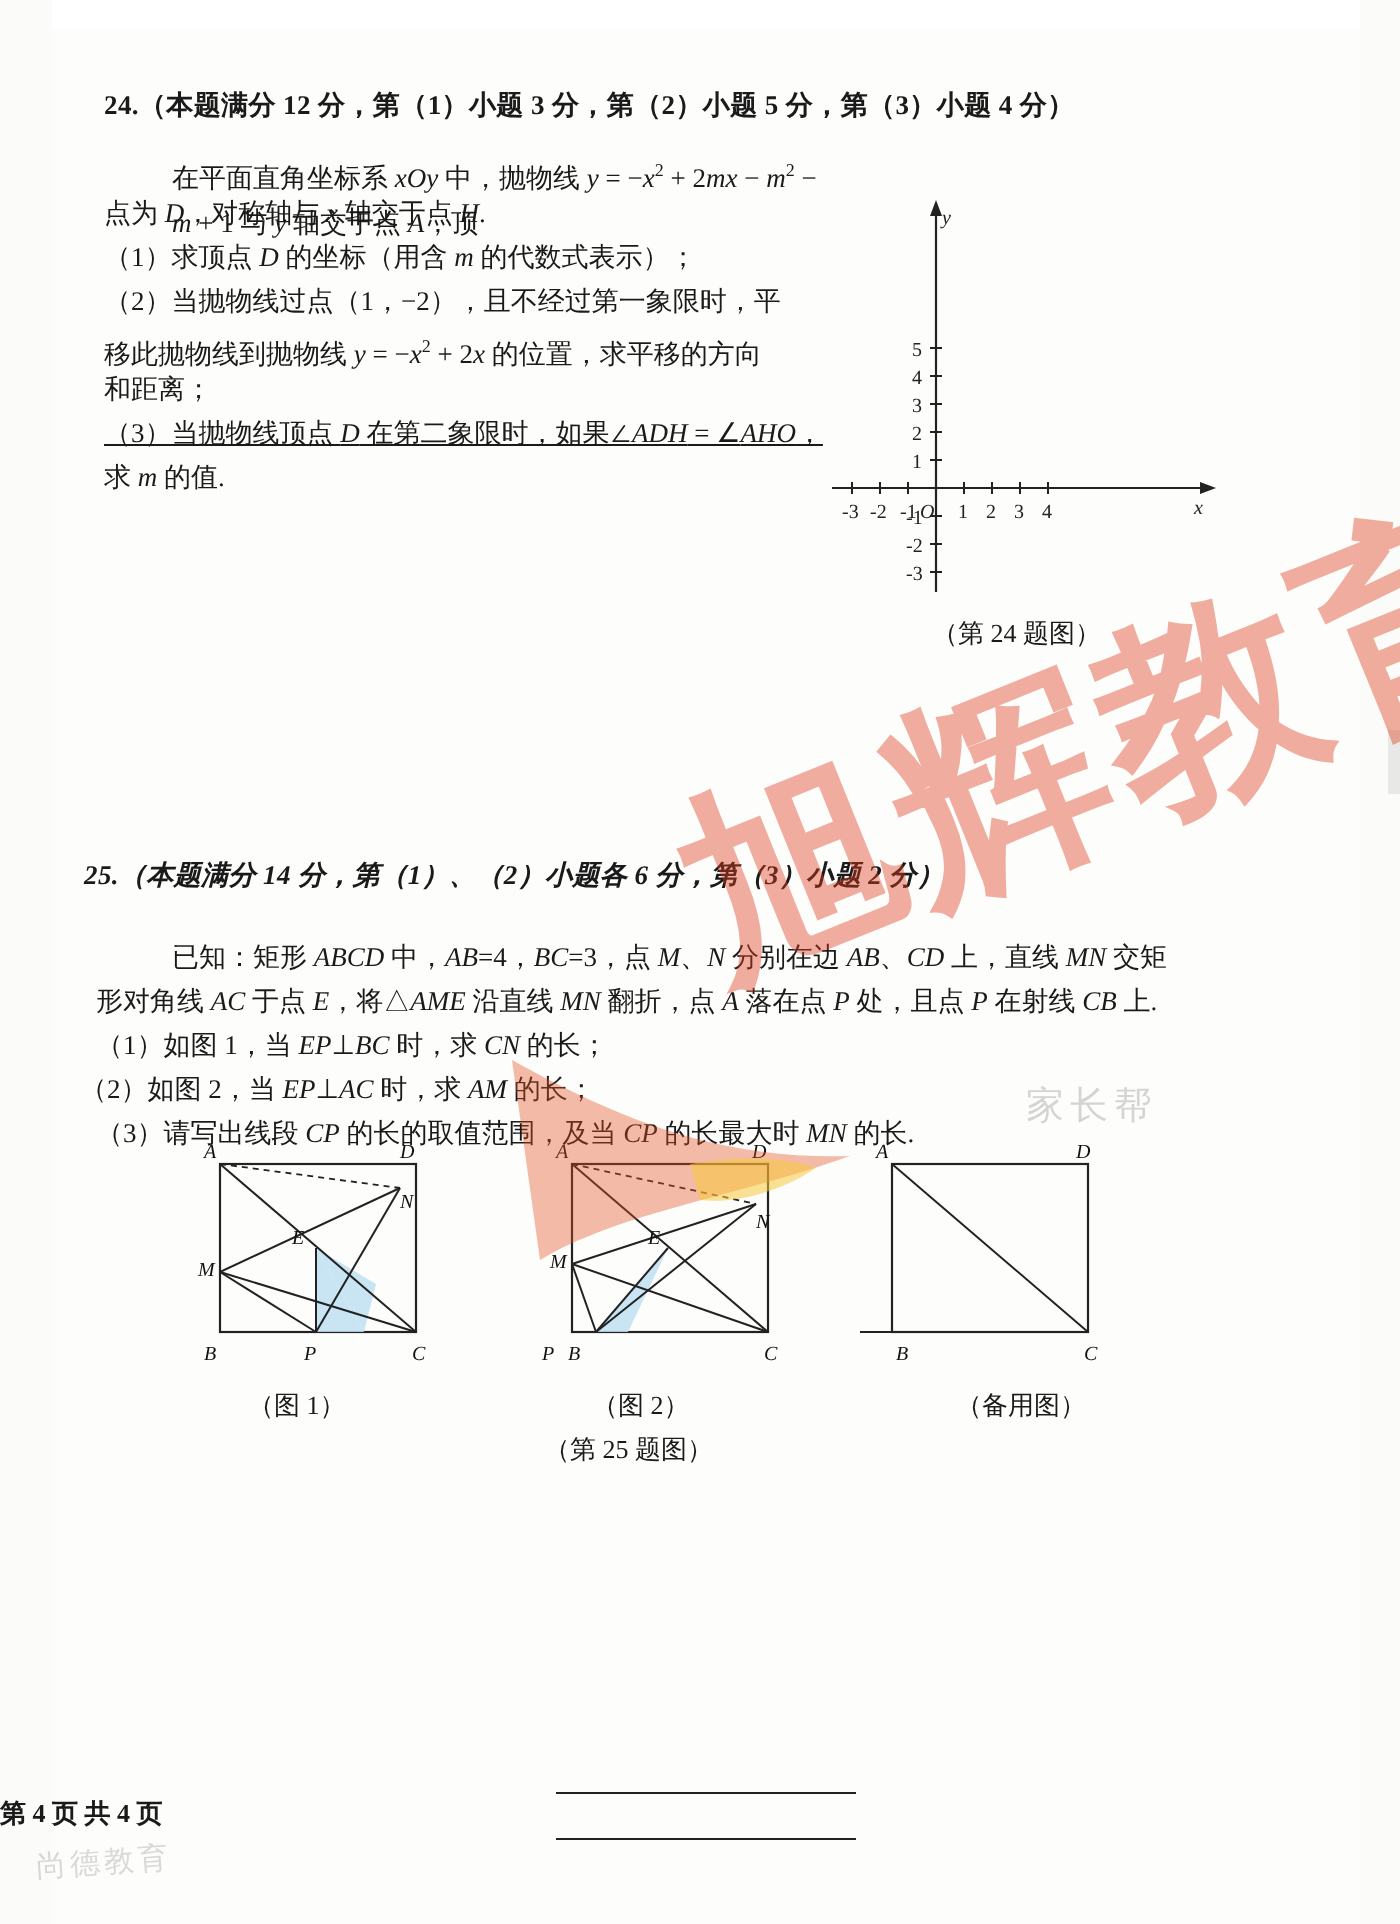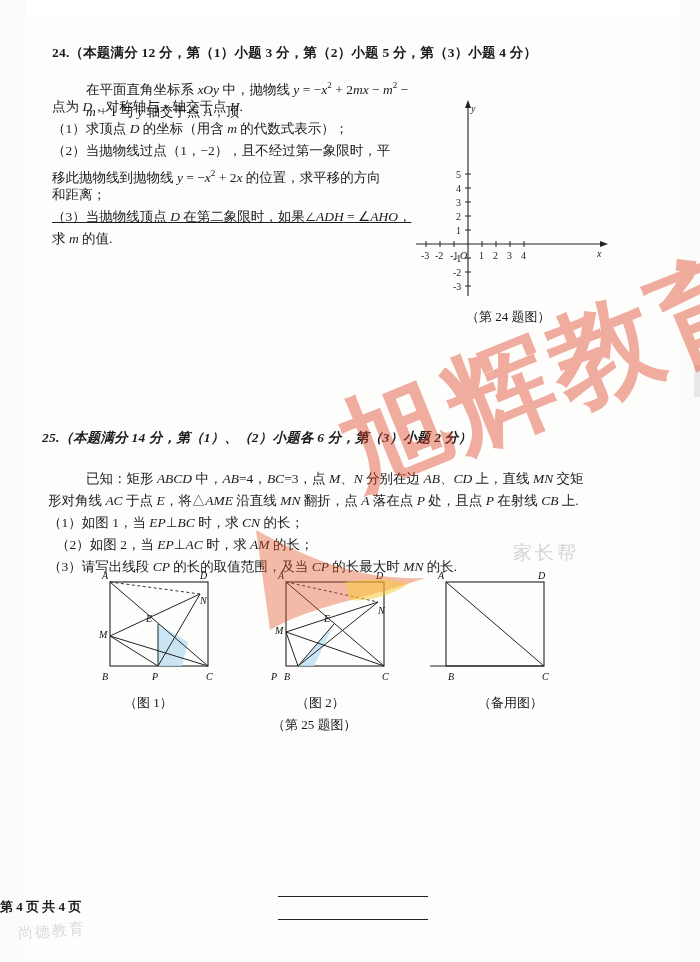--- a/index.html
+++ b/index.html
@@ -205,21 +205,21 @@
 
     <div class="para" style="left:86px; top:468px; width:580px;">
       已知：矩形 <span class="mathi">ABCD</span> 中，<span class="mathi">AB</span>=4，<span class="mathi">BC</span>=3，点 <span class="mathi">M</span>、<span class="mathi">N</span> 分别在边 <span class="mathi">AB</span>、<span class="mathi">CD</span> 上，直线 <span class="mathi">MN</span> 交矩
     </div>
     <div class="para" style="left:48px; top:490px; width:610px;">
       形对角线 <span class="mathi">AC</span> 于点 <span class="mathi">E</span>，将△<span class="mathi">AME</span> 沿直线 <span class="mathi">MN</span> 翻折，点 <span class="mathi">A</span> 落在点 <span class="mathi">P</span> 处，且点 <span class="mathi">P</span> 在射线 <span class="mathi">CB</span> 上.
     </div>
     <div class="para" style="left:48px; top:512px; width:420px;">
       （1）如图 1，当 <span class="mathi">EP</span>⊥<span class="mathi">BC</span> 时，求 <span class="mathi">CN</span> 的长；
     </div>
-    <div class="para" style="left:56px; top:534px; width:420px;">
+    <div class="para" style="left:40px; top:534px; width:420px;">
       （2）如图 2，当 <span class="mathi">EP</span>⊥<span class="mathi">AC</span> 时，求 <span class="mathi">AM</span> 的长；
     </div>
     <div class="para" style="left:48px; top:556px; width:560px;">
       （3）请写出线段 <span class="mathi">CP</span> 的长的取值范围，及当 <span class="mathi">CP</span> 的长最大时 <span class="mathi">MN</span> 的长.
     </div>
 
     <div class="fig25" style="left:96px; top:570px;">
       <svg width="160" height="120" viewBox="0 0 160 120">
 
         <rect x="14" y="12" width="98" height="84" fill="none" stroke="#222" stroke-width="1.1"></rect>

